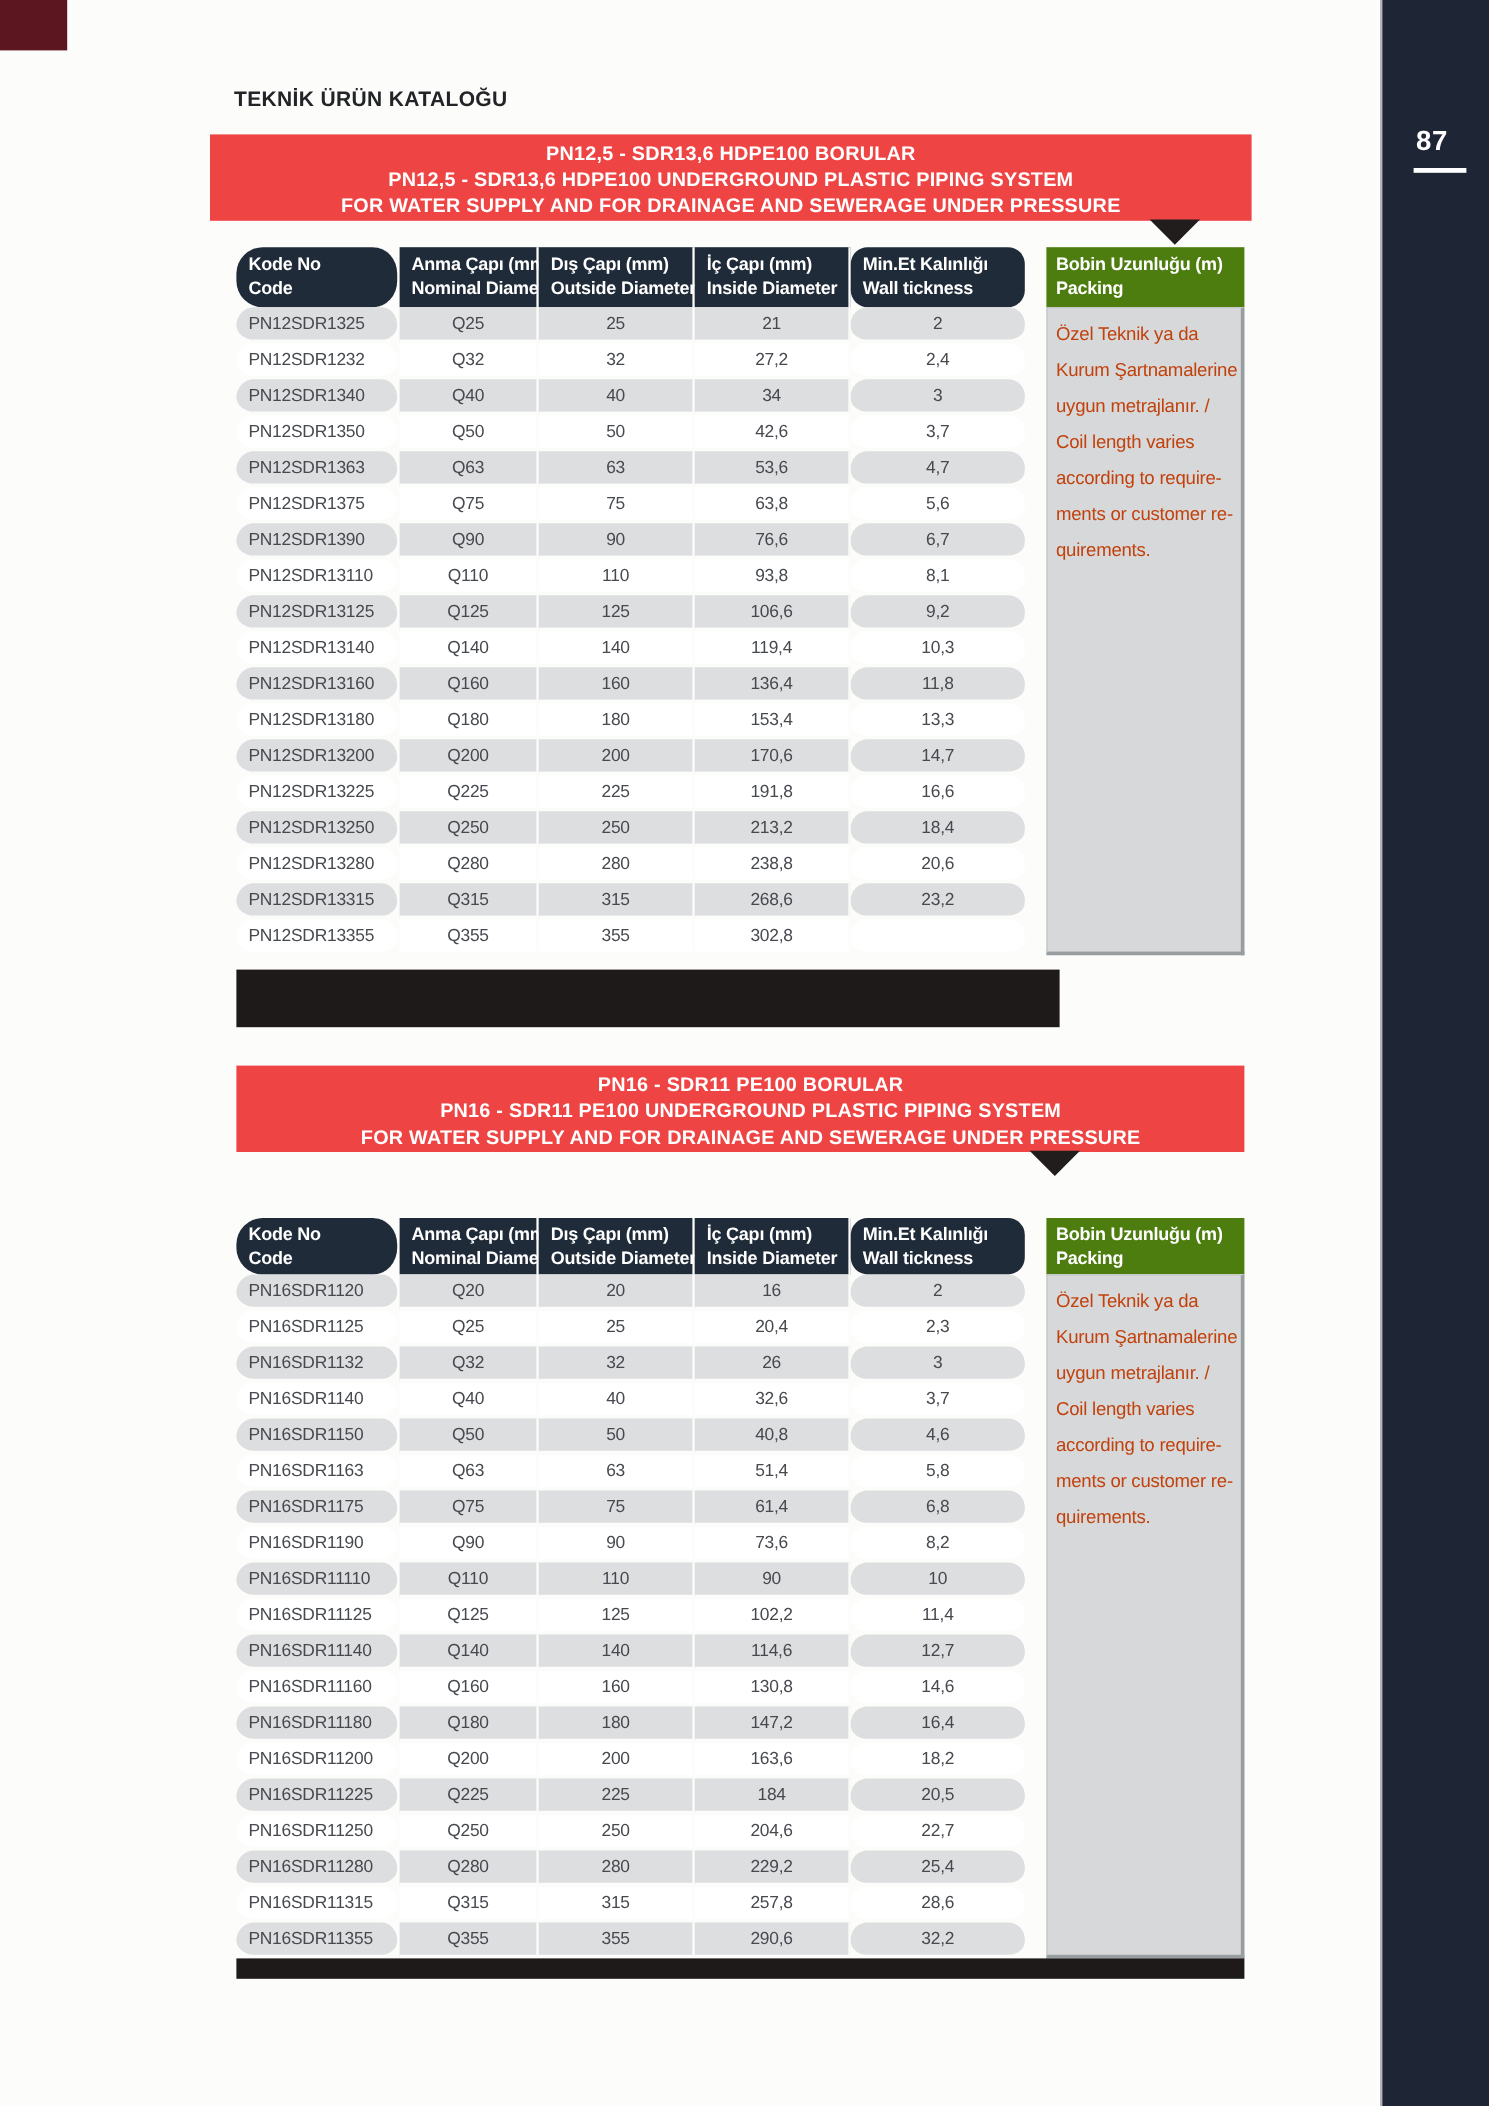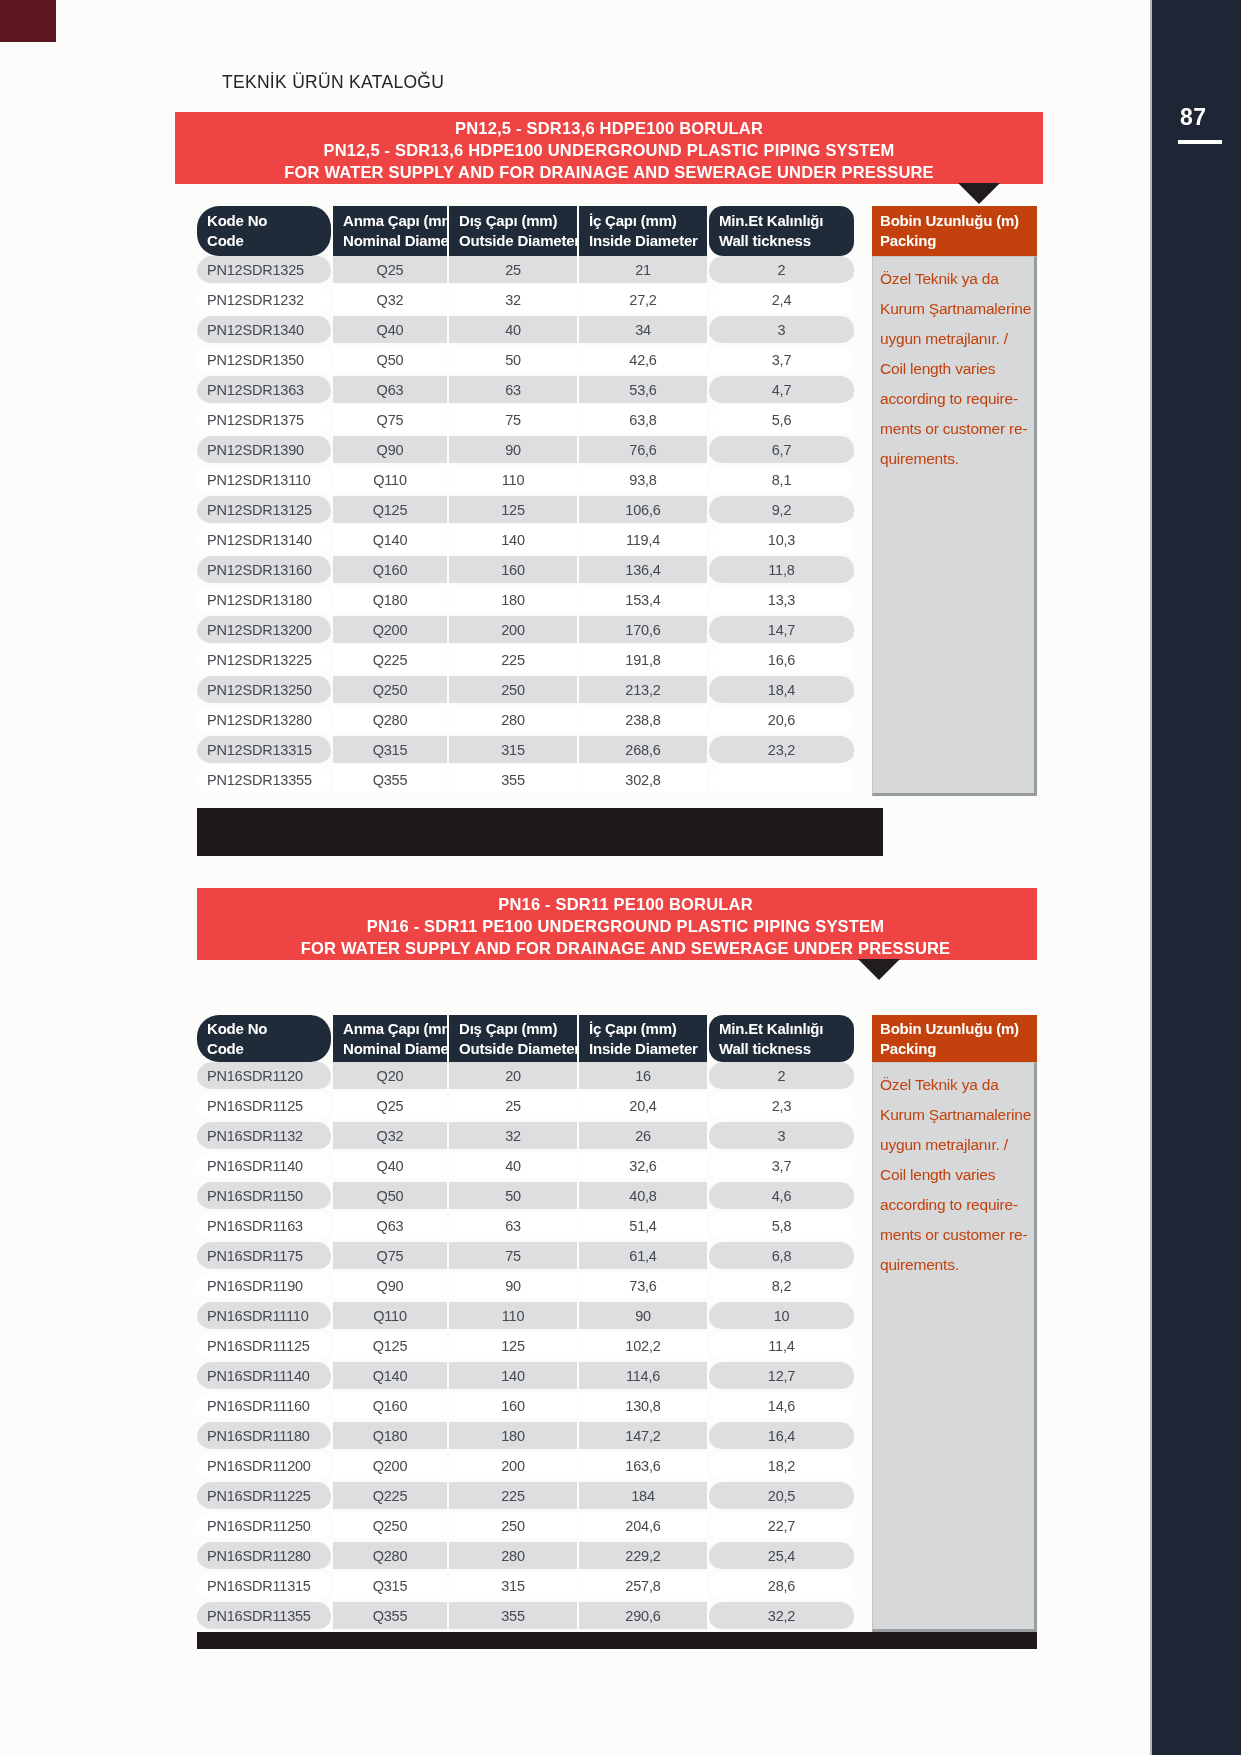--- a/index.html
+++ b/index.html
@@ -7,22 +7,22 @@
         font-family:"Liberation Sans",sans-serif;}
   
   .corner{position:absolute;left:0;top:0;width:56px;height:42px;background:#5c1620;}
   
   .band{position:absolute;top:0;right:0;width:89px;height:1755px;background:#1e2534;}
   .band-edge{position:absolute;top:0;right:85px;width:6px;height:1755px;background:#2a3142;opacity:.35;}
   .pagenum{position:absolute;top:104px;left:1180px;width:42px;color:#fff;
            font-weight:bold;font-size:23px;letter-spacing:.5px;}
   .pagenum-line{position:absolute;top:140px;left:1178px;width:44px;height:4px;background:#fff;}
   
-  .h1{position:absolute;left:195px;top:72px;font-size:17.5px;font-weight:normal;color:#232427;
-      letter-spacing:.3px;margin-left:27px;}
+  .h1{position:absolute;left:195px;top:72px;font-size:17.5px;font-weight:bold;color:#232427;
+      letter-spacing:.3px;}
   
   .block{position:absolute;left:0;width:1241px;}
   #b0{top:112px;height:770px;}
   #b1{top:888px;height:790px;}
   
   .title-bar{position:absolute;top:0;height:72px;background:#ef4444;color:#fff;text-align:center;
              padding-top:5px;box-sizing:border-box;}
   #b0 .title-bar{left:175px;width:868px;}
   #b1 .title-bar{left:197px;width:840px;padding-left:17px;}
   .title-bar div{font-size:16.5px;font-weight:bold;line-height:22px;letter-spacing:.2px;}
@@ -32,21 +32,21 @@
   #b1 .pointer{left:858px;}
   
   .thead{position:absolute;left:197px;display:flex;}
   #b0 .thead{top:94px;}
   #b1 .thead{top:127px;}
   .th{background:#202b39;color:#fff;box-sizing:border-box;display:flex;flex-direction:column;
       justify-content:center;padding-left:10px;height:50px;border-right:2px solid #fcfcfb;}
   #b1 .th{height:47px;}
   .th span{font-size:15px;font-weight:bold;line-height:20px;letter-spacing:-0.2px;white-space:nowrap;}
   .c0{width:136px;border-radius:22px;}.c1{width:116px;}.c2{width:130px;}.c3{width:130px;}.c4{width:145px;border-right:none;border-radius:14px;}
-  .packing-head{position:absolute;left:872px;width:165px;background:#c2410c;color:#fff;
+  .packing-head{position:absolute;left:872px;width:165px;background:#4d7c0f;color:#fff;
       box-sizing:border-box;display:flex;flex-direction:column;justify-content:center;
       padding-left:8px;height:50px;}
   #b0 .packing-head{top:94px;}
   #b1 .packing-head{top:127px;height:47px;}
   .packing-head span{font-size:15px;font-weight:bold;line-height:20px;letter-spacing:-0.2px;white-space:nowrap;}
   
   .rows{position:absolute;left:197px;width:669px;}
   #b0 .rows{top:144px;}
   #b1 .rows{top:174px;}
   .row{display:flex;height:30px;}

